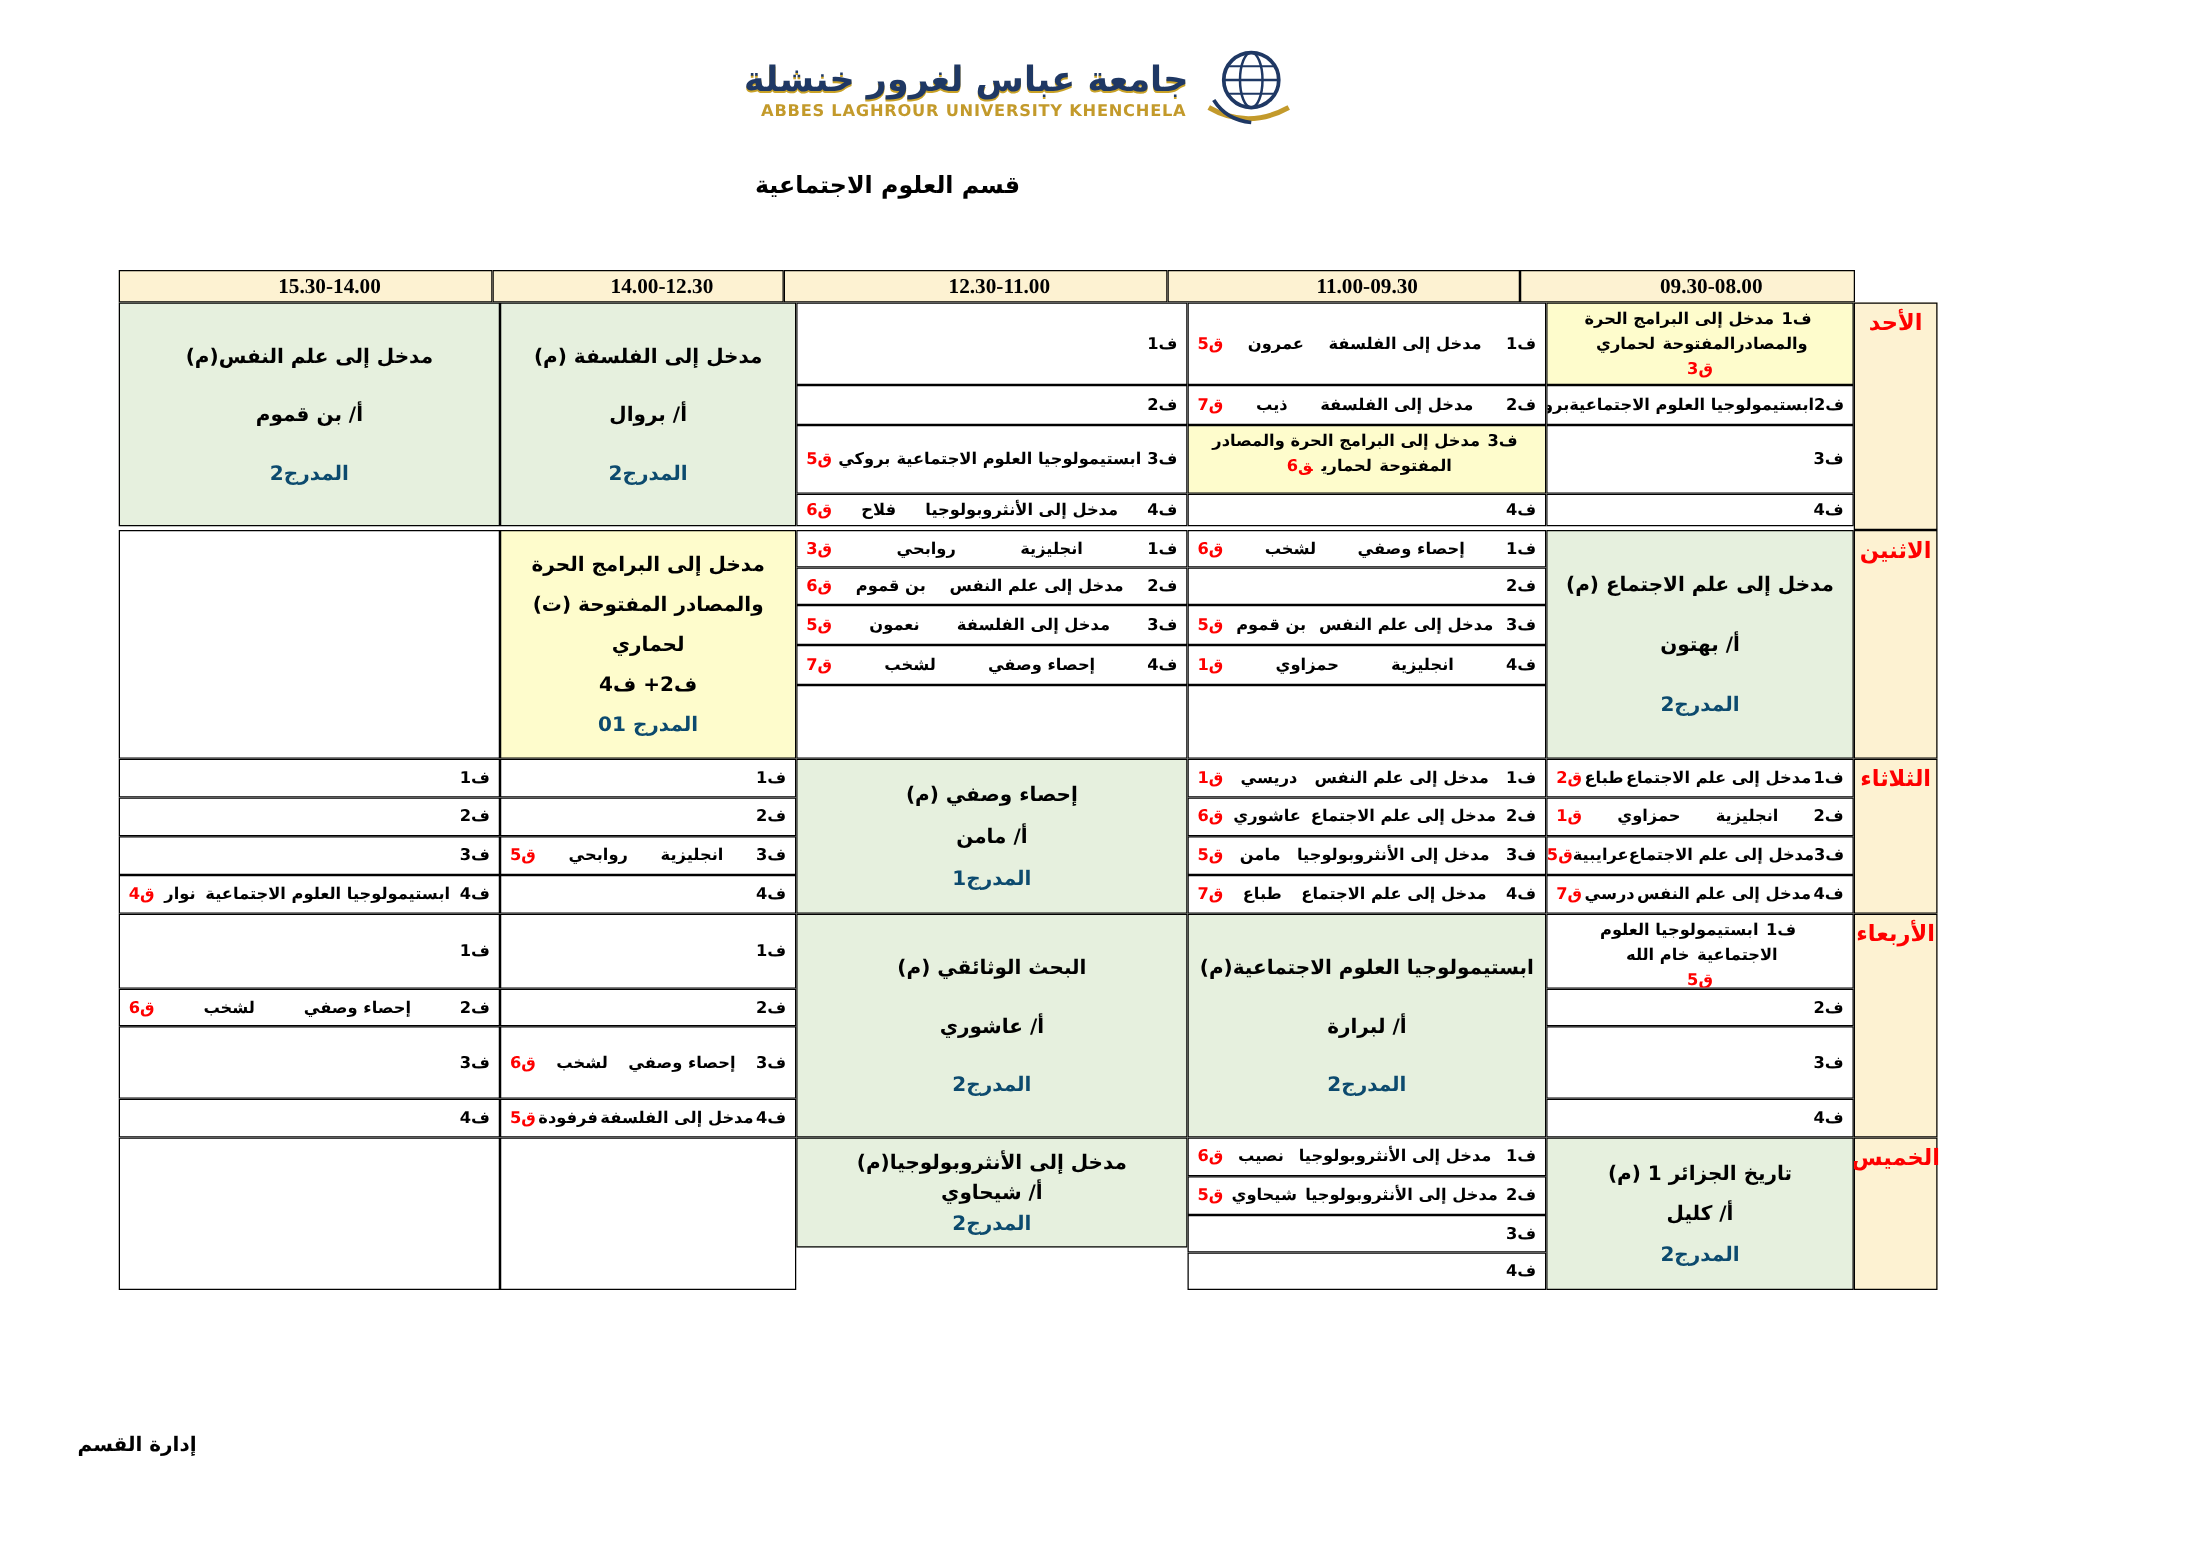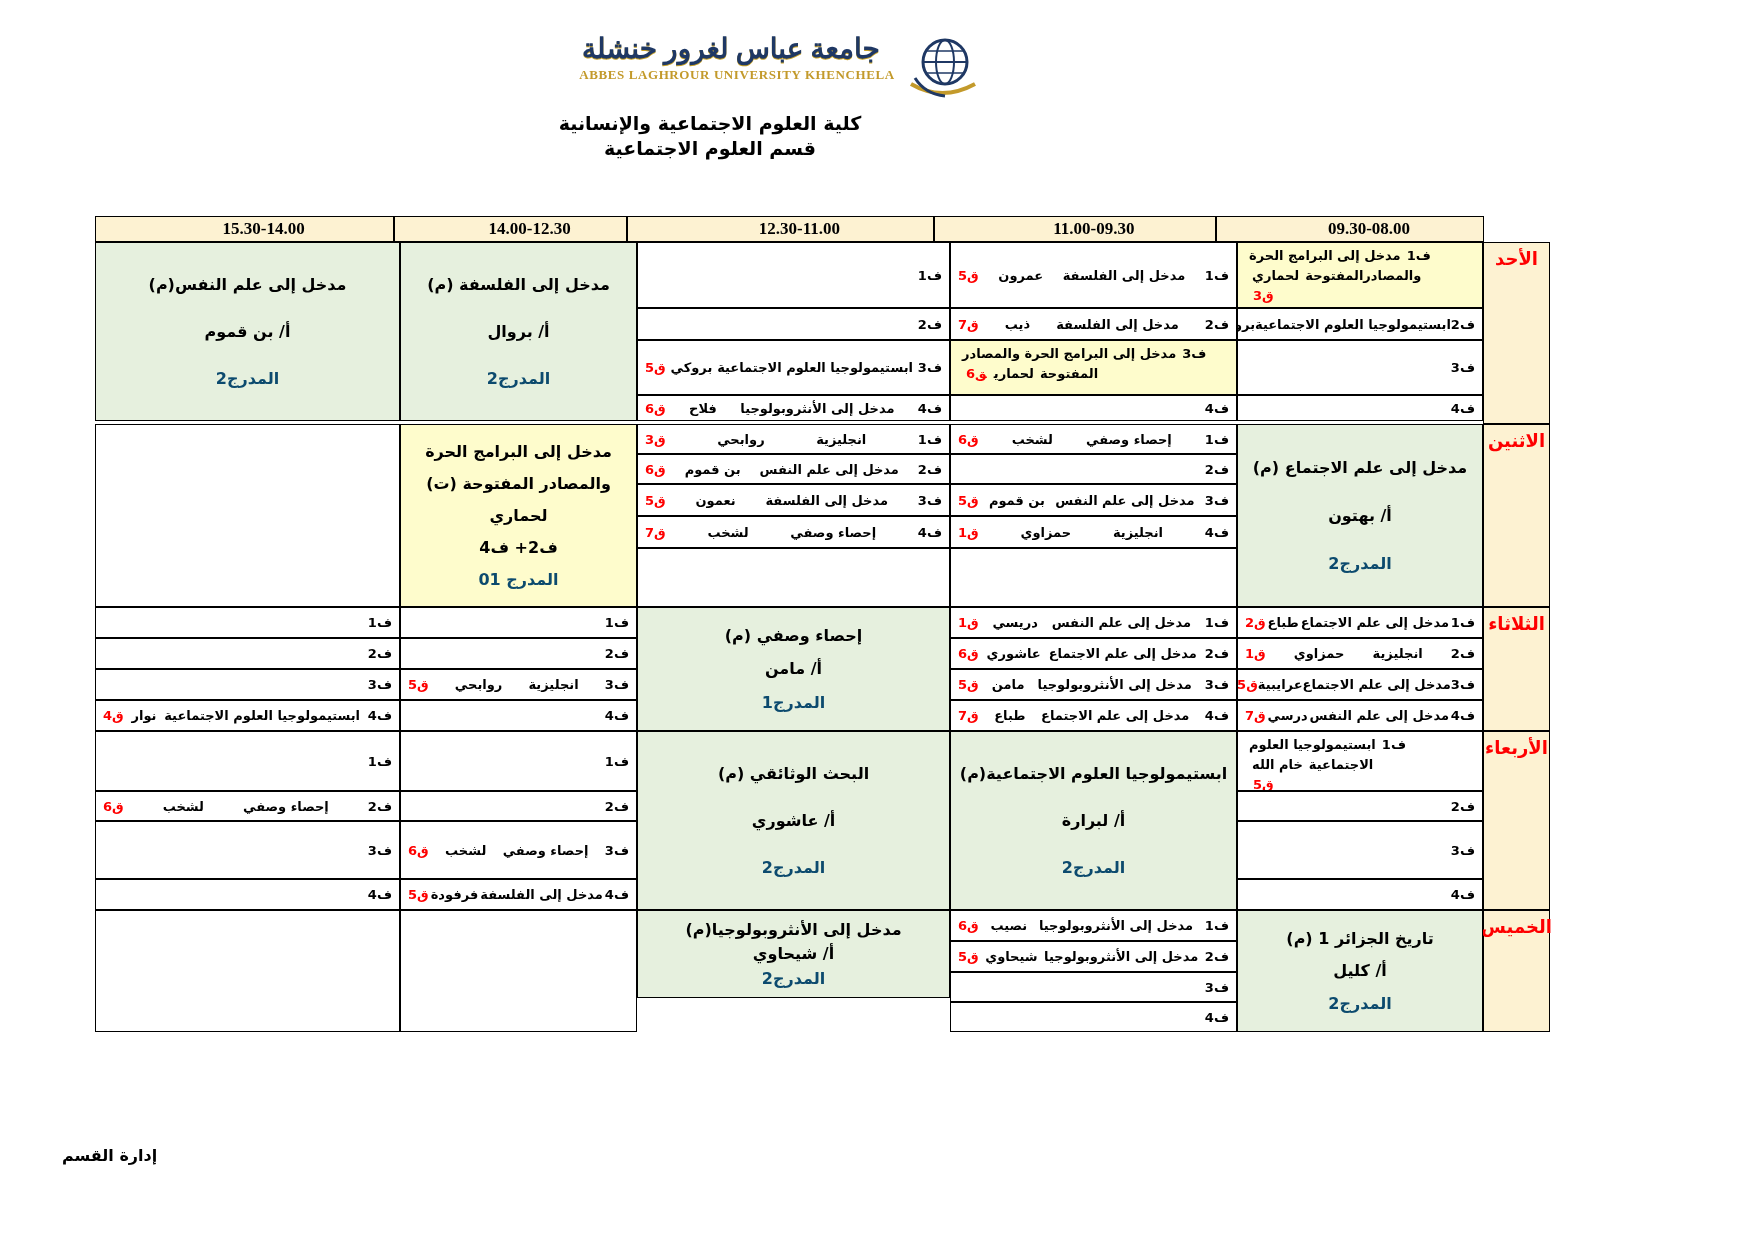--- a/index.html
+++ b/index.html
@@ -1,20 +1,20 @@
 <!DOCTYPE html>
 <html lang="ar"><head>
 <meta charset="utf-8">
 <style>
   html,body{margin:0;padding:0;background:#fff;}
   .page{position:relative;width:1755px;height:1241px;background:#ffffff;overflow:hidden;
         font-family:"DejaVu Sans",sans-serif;}
   
-  .brandbox{position:absolute;left:543px;top:34px;width:460px;height:78px;
-            display:flex;flex-direction:row;justify-content:center;gap:10px;font-family:Liberation Serif, serif;}
+  .brandbox{position:absolute;left:585px;top:34px;width:460px;height:78px;
+            display:flex;flex-direction:row;align-items:center;justify-content:center;gap:10px;}
   .brand-text{display:flex;flex-direction:column;align-items:center;}
   .brand-ar{color:#1F3864;font-size:28px;font-weight:bold;line-height:1.1;
             text-shadow:0 1px 0 #c9a227;}
   .brand-en{color:#C39A2B;font-size:13px;font-weight:bold;letter-spacing:0.6px;margin-top:2px;margin-left:12px;}
   
   .fac{position:absolute;left:95px;top:112px;width:1230px;text-align:center;
        font-size:19px;font-weight:bold;color:#000;}
   .dep{position:absolute;left:95px;top:137px;width:1230px;text-align:center;
        font-size:19px;font-weight:bold;color:#000;}
   .doc-title{position:absolute;left:95px;top:161px;width:1455px;text-align:center;}
@@ -26,21 +26,21 @@
   .tcol{display:flex;flex-direction:column;}
   .cell{box-sizing:border-box;border:1px solid #000;background:#fff;}
   .daySpacer{box-sizing:border-box;background:transparent;}
   .th{height:26px;background:#FDF2D2;display:flex;align-items:center;justify-content:center;
       font-family:"Liberation Serif",serif;font-size:17px;font-weight:bold;color:#000;padding-left:38px;}
   .daycell{background:#FDF2D2;color:#FE0000;font-size:18px;font-weight:bold;
       display:flex;justify-content:center;align-items:flex-start;padding-top:5px;}
   .slot{display:flex;direction:rtl;align-items:center;justify-content:space-between;
       padding:0 7px;font-size:13px;font-weight:bold;overflow:hidden;white-space:nowrap;color:#000;}
   .slot .room{color:#FE0000;}
-  .wrapc{display:block;text-align:left;direction:rtl;padding:3px 11px;line-height:1.5;
+  .wrapc{display:block;text-align:center;direction:rtl;padding:3px 11px;line-height:1.5;
       white-space:normal;font-size:13px;font-weight:bold;overflow:hidden;}
   .wrapc .lbl,.wrapc .crs,.wrapc .tch{margin:0 3px;}
   .wrapc .room{color:#FE0000;margin:0 4px;}
   .wrapc .room.nl{display:block;margin-top:1px;}
   .ybg{background:#FEFCCC;}
   .gbg{background:#E6F0DE;}
   .merged{display:flex;flex-direction:column;align-items:center;justify-content:space-evenly;
       direction:rtl;font-size:16px;font-weight:bold;line-height:1.2;color:#000;padding:4px 4px;}
   .mline.red{color:#0c4a6e;}
   
@@ -60,21 +60,20 @@
       <circle cx="40" cy="28" r="22" fill="none" stroke="#1F3864" stroke-width="3"></circle>
       <ellipse cx="40" cy="28" rx="9" ry="22" fill="none" stroke="#1F3864" stroke-width="2"></ellipse>
       <line x1="18" y1="28" x2="62" y2="28" stroke="#1F3864" stroke-width="2"></line>
       <line x1="21" y1="17" x2="59" y2="17" stroke="#1F3864" stroke-width="1.5"></line>
       <line x1="21" y1="39" x2="59" y2="39" stroke="#1F3864" stroke-width="1.5"></line>
       <path d="M6 50 Q37 68 70 50" stroke="#C39A2B" stroke-width="4" fill="none"></path>
       <path d="M10 44 Q20 60 40 62" stroke="#1F3864" stroke-width="3" fill="none"></path>
     </svg>
   </div>
 
-  <div class="fac">كلية العلوم الاجتماعية والإنسانية</div>
   <div class="dep">قسم العلوم الاجتماعية</div>
 
   <div class="tbl">
       <div class="trow">
         <div class="daySpacer" style="width: 67px; height: 26px;"></div>
         <div class="cell th" style="width: 274px; height: 26px;">09.30-08.00</div>
         <div class="cell th" style="width: 287px; height: 26px;">11.00-09.30</div>
         <div class="cell th" style="width: 313px; height: 26px;">12.30-11.00</div>
         <div class="cell th" style="width: 237px; height: 26px;">14.00-12.30</div>
         <div class="cell th" style="width: 305px; height: 26px;">15.30-14.00</div>

